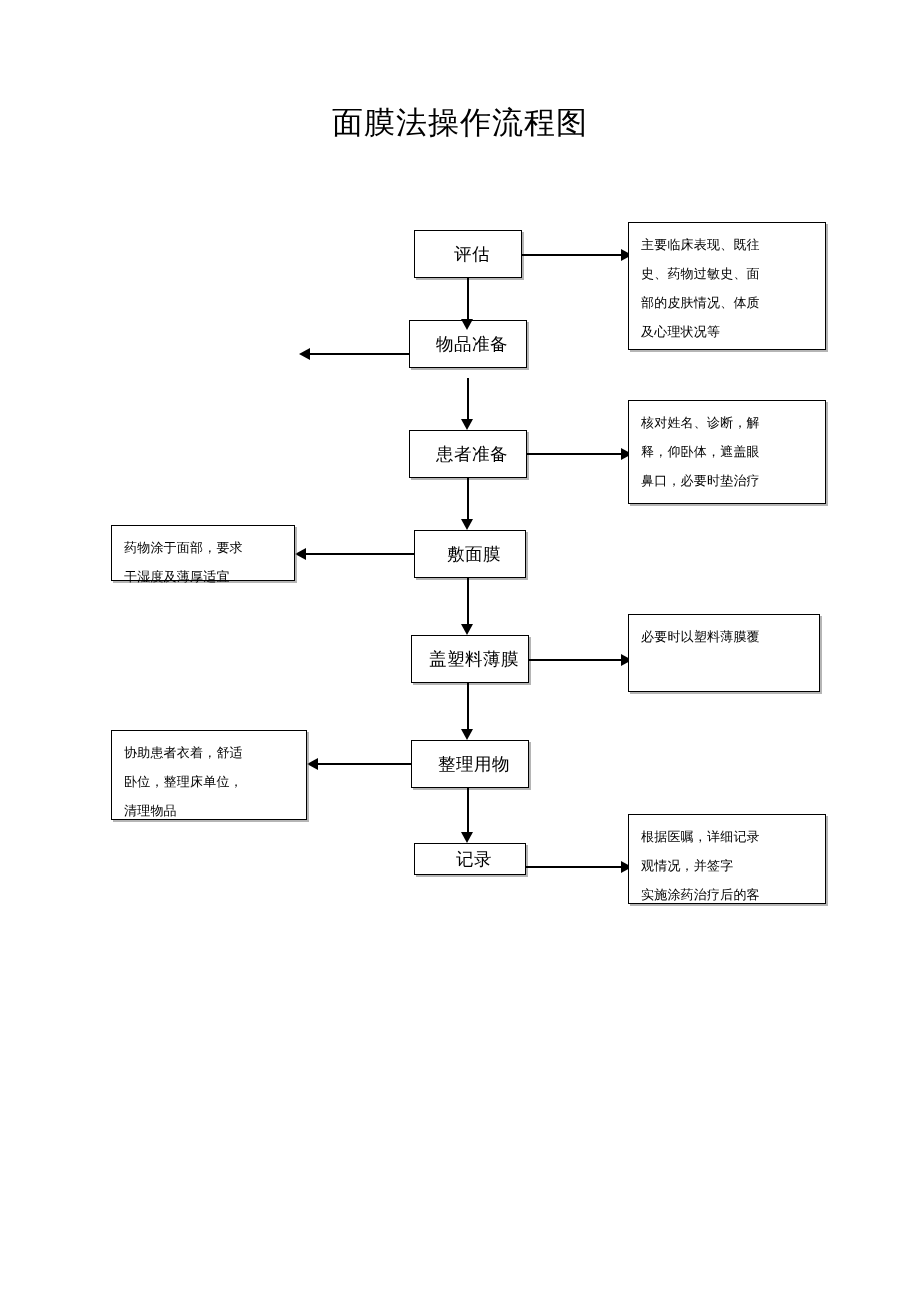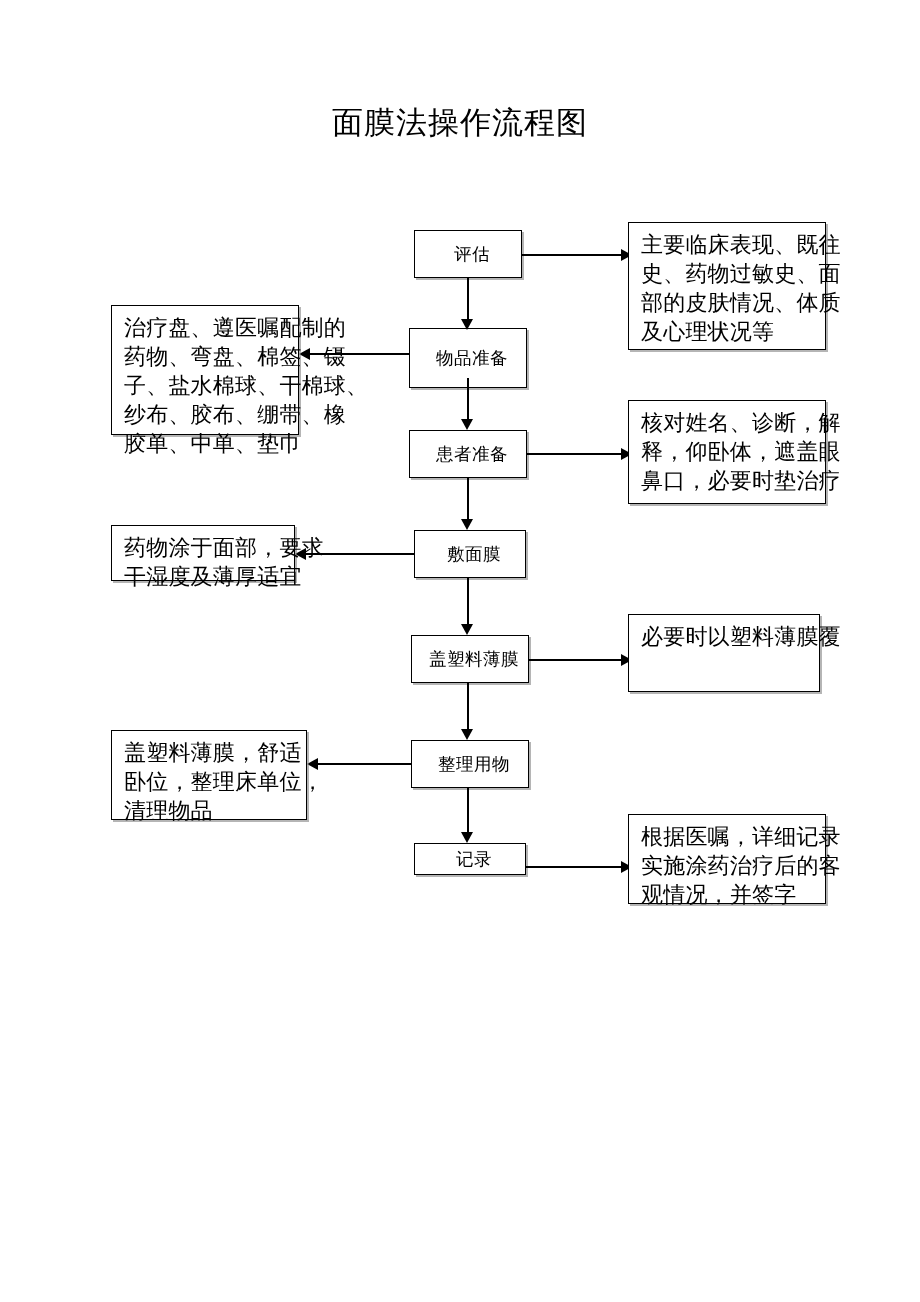--- a/index.html
+++ b/index.html
@@ -55,21 +55,21 @@
     box-shadow: 2px 2px 0 0 rgba(120,120,120,0.55);
     padding-left: 8px;
   }
 
   
   .note {
     position: absolute;
     box-sizing: border-box;
     border: 1.3px solid #000;
     background: #fff;
-    font-size: 22px;
+    font-size: 13px;
     line-height: 29px;
     letter-spacing: 0.2px;
     padding: 7px 28px 6px 12px;
     text-align: left;
     box-shadow: 2px 2px 0 0 rgba(120,120,120,0.55);
   }
   .note .line { display: block; white-space: nowrap; }
 
   
   .vline {
@@ -108,21 +108,21 @@
 <body>
 
 <div id="page">
 
   <div class="title">面膜法操作流程图</div>
 
   <div class="node" style="left:414px; top:230px; width:108px; height:48px;">
     <span>评估</span>
   </div>
 
-  <div class="node" style="left:409px; top:328px; width:118px; height:60px;">
+  <div class="node" style="left:409px; top:320px; width:118px; height:48px;">
     <span>物品准备</span>
   </div>
 
   <div class="node" style="left:414px; top:530px; width:112px; height:48px;">
     <span>敷面膜</span>
   </div>
 
   <div class="node" style="left:409px; top:430px; width:118px; height:48px;">
     <span>患者准备</span>
   </div>
@@ -161,31 +161,24 @@
   <div class="arrow-right" style="left:621px; top:248.5px;"></div>
   <div class="note" style="left:628px; top:222px; width:198px; height:128px;">
     <span class="line">主要临床表现、既往</span>
     <span class="line">史、药物过敏史、面</span>
     <span class="line">部的皮肤情况、体质</span>
     <span class="line">及心理状况等</span>
   </div>
 
   <div class="hline" style="left:310px; top:353px; width:99px;"></div>
   <div class="arrow-left" style="left:299px; top:347.5px;"></div>
-  <div class="note" style="left:111px; top:305px; width:188px; height:130px;">
-    <span class="line">治疗盘、遵医嘱配制的</span>
-    <span class="line">药物、弯盘、棉签、镊</span>
-    <span class="line">子、盐水棉球、干棉球、</span>
-    <span class="line">纱布、胶布、绷带、橡</span>
-    <span class="line">胶单、中单、垫巾</span>
-  </div>
 
   <div class="hline" style="left:527px; top:453px; width:94px;"></div>
   <div class="arrow-right" style="left:621px; top:447.5px;"></div>
-  <div class="note" style="left:628px; top:400px; width:198px; height:104px;text-align:center;">
+  <div class="note" style="left:628px; top:400px; width:198px; height:104px;">
     <span class="line">核对姓名、诊断，解</span>
     <span class="line">释，仰卧体，遮盖眼</span>
     <span class="line">鼻口，必要时垫治疗</span>
   </div>
 
   <div class="hline" style="left:306px; top:553px; width:108px;"></div>
   <div class="arrow-left" style="left:295px; top:547.5px;"></div>
   <div class="note" style="left:111px; top:525px; width:184px; height:56px;">
     <span class="line">药物涂于面部，要求</span>
     <span class="line">干湿度及薄厚适宜</span>
@@ -193,26 +186,26 @@
 
   <div class="hline" style="left:529px; top:659px; width:92px;"></div>
   <div class="arrow-right" style="left:621px; top:653.5px;"></div>
   <div class="note" style="left:628px; top:614px; width:192px; height:78px;">
     <span class="line">必要时以塑料薄膜覆</span>
   </div>
 
   <div class="hline" style="left:318px; top:763px; width:93px;"></div>
   <div class="arrow-left" style="left:307px; top:757.5px;"></div>
   <div class="note" style="left:111px; top:730px; width:196px; height:90px;">
-    <span class="line">盖塑料薄膜，舒适</span>
+    <span class="line">协助患者衣着，舒适</span>
     <span class="line">卧位，整理床单位，</span>
     <span class="line">清理物品</span>
   </div>
 
   <div class="hline" style="left:526px; top:866px; width:95px;"></div>
   <div class="arrow-right" style="left:621px; top:860.5px;"></div>
   <div class="note" style="left:628px; top:814px; width:198px; height:90px;">
     <span class="line">根据医嘱，详细记录</span>
+    <span class="line">观情况，并签字</span>
     <span class="line">实施涂药治疗后的客</span>
-    <span class="line">观情况，并签字</span>
   </div>
 
 </div>
 
 </body></html>

